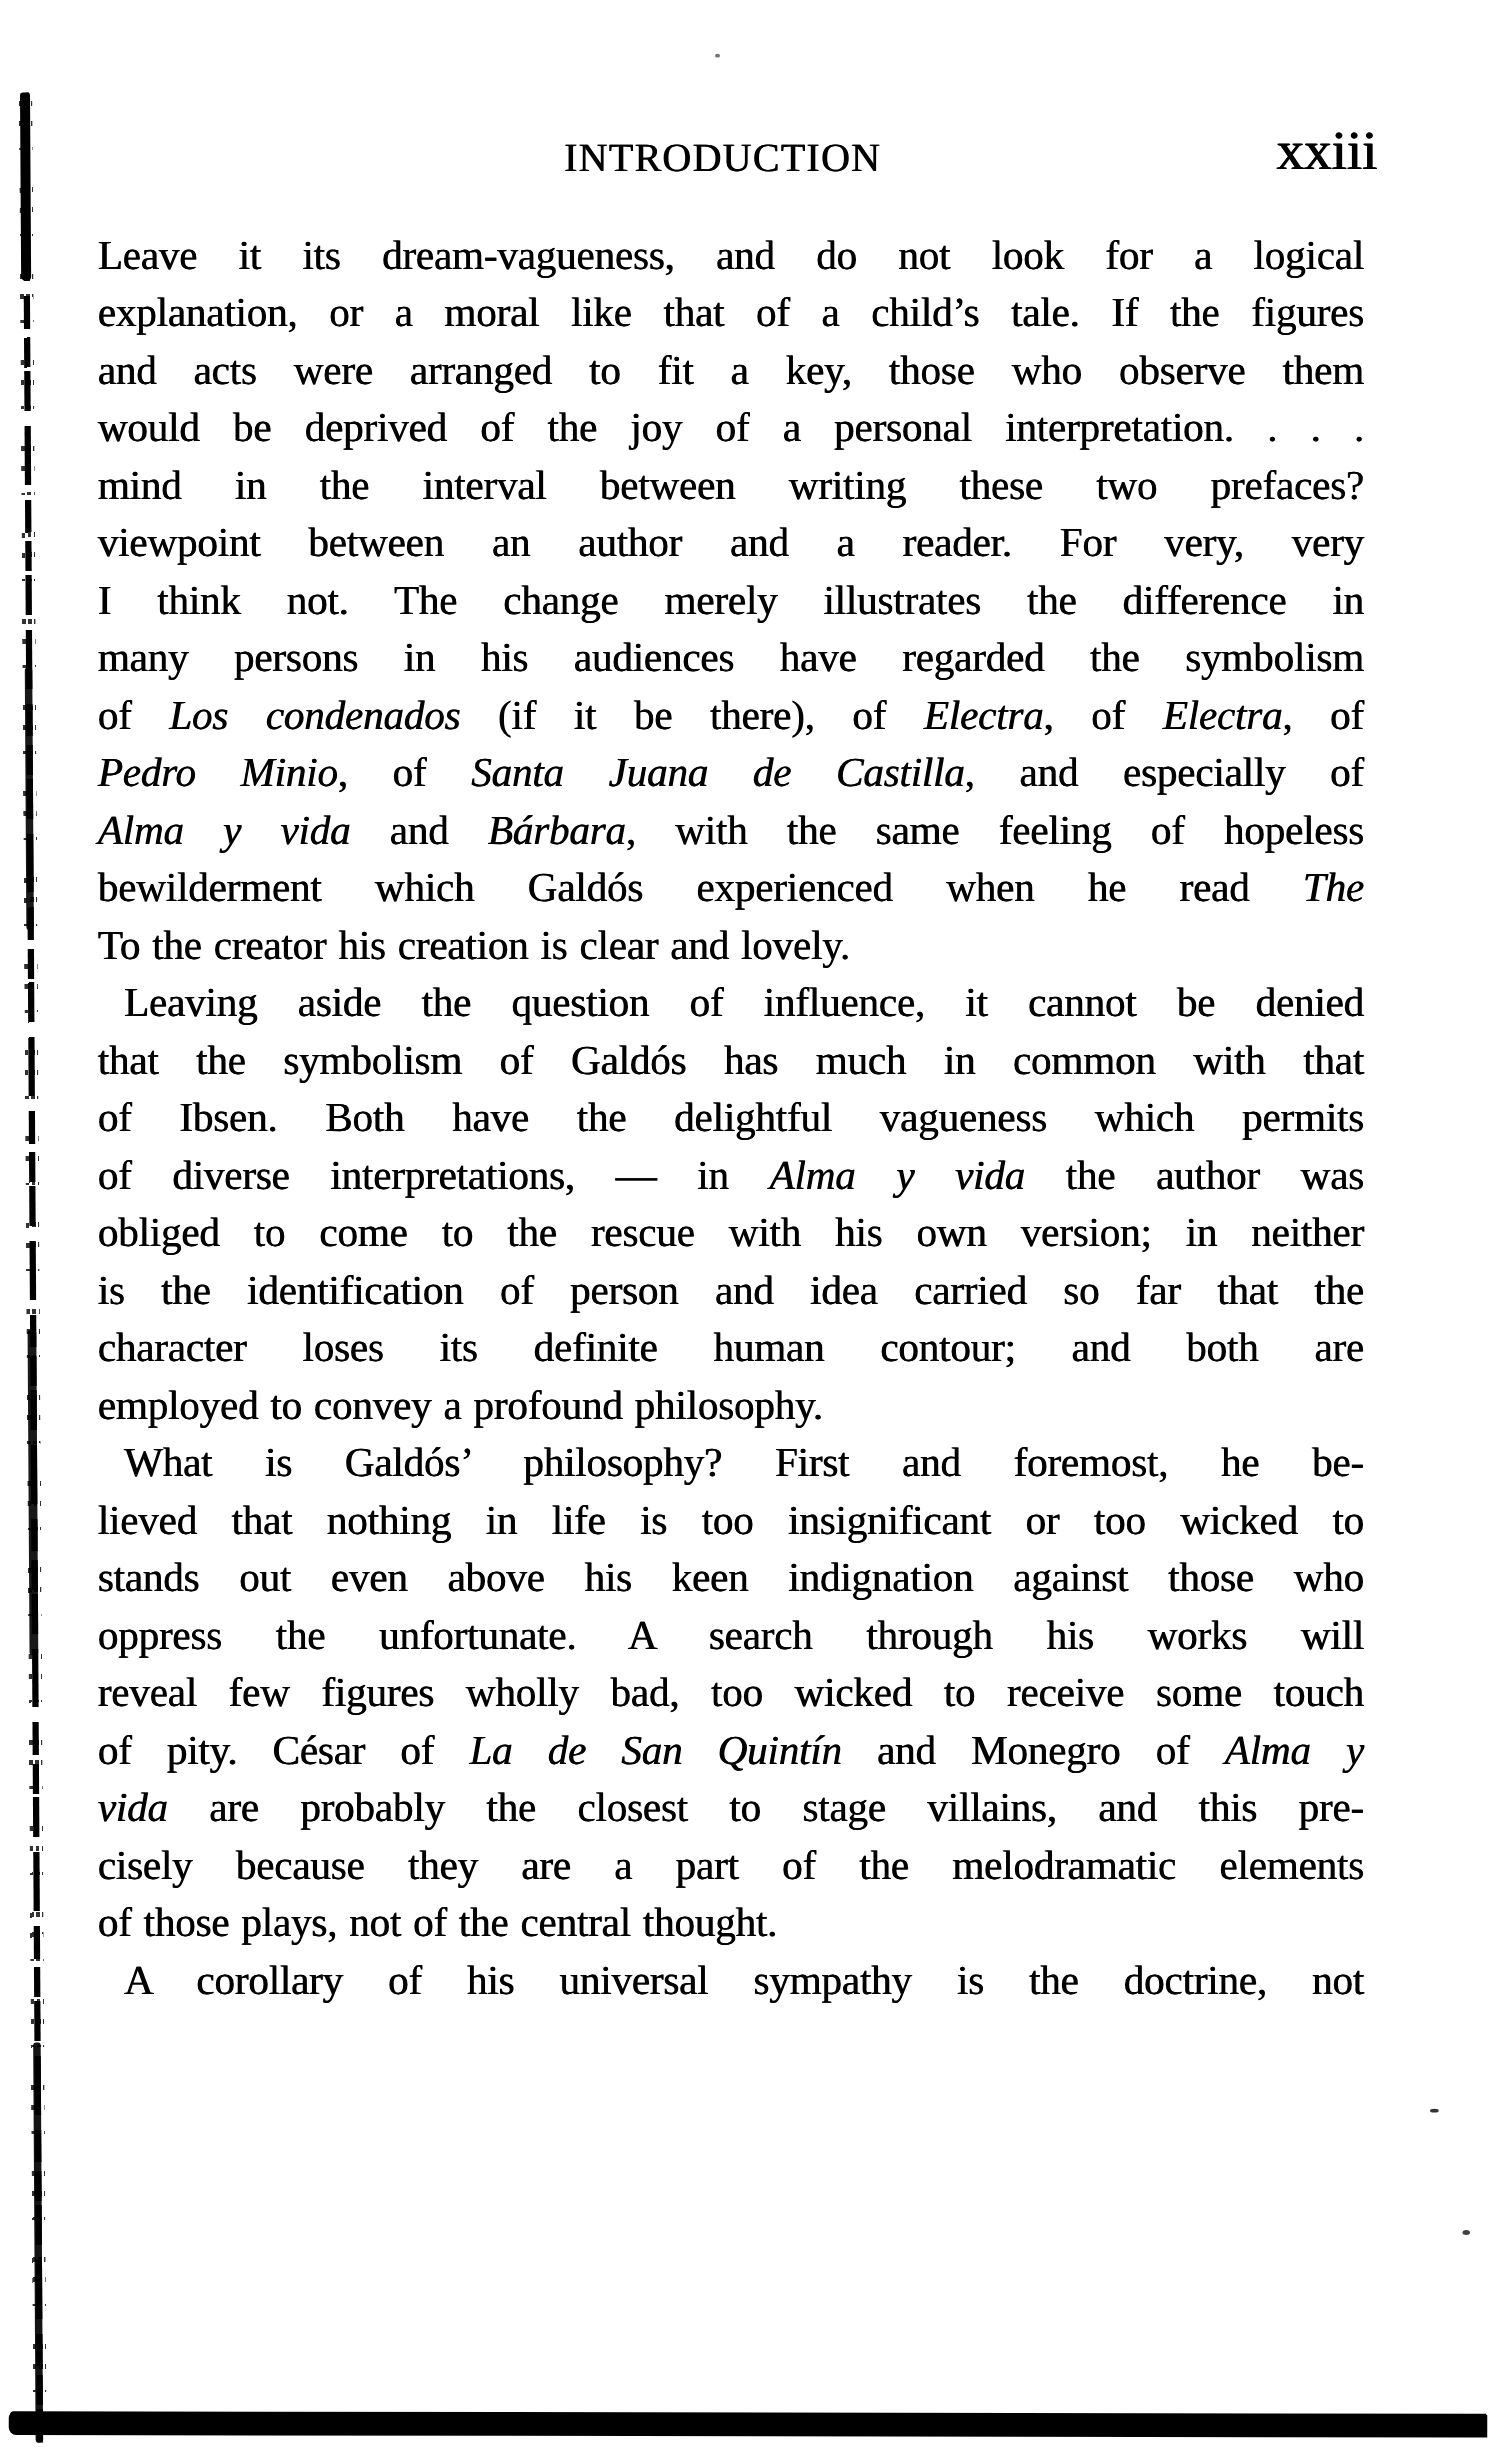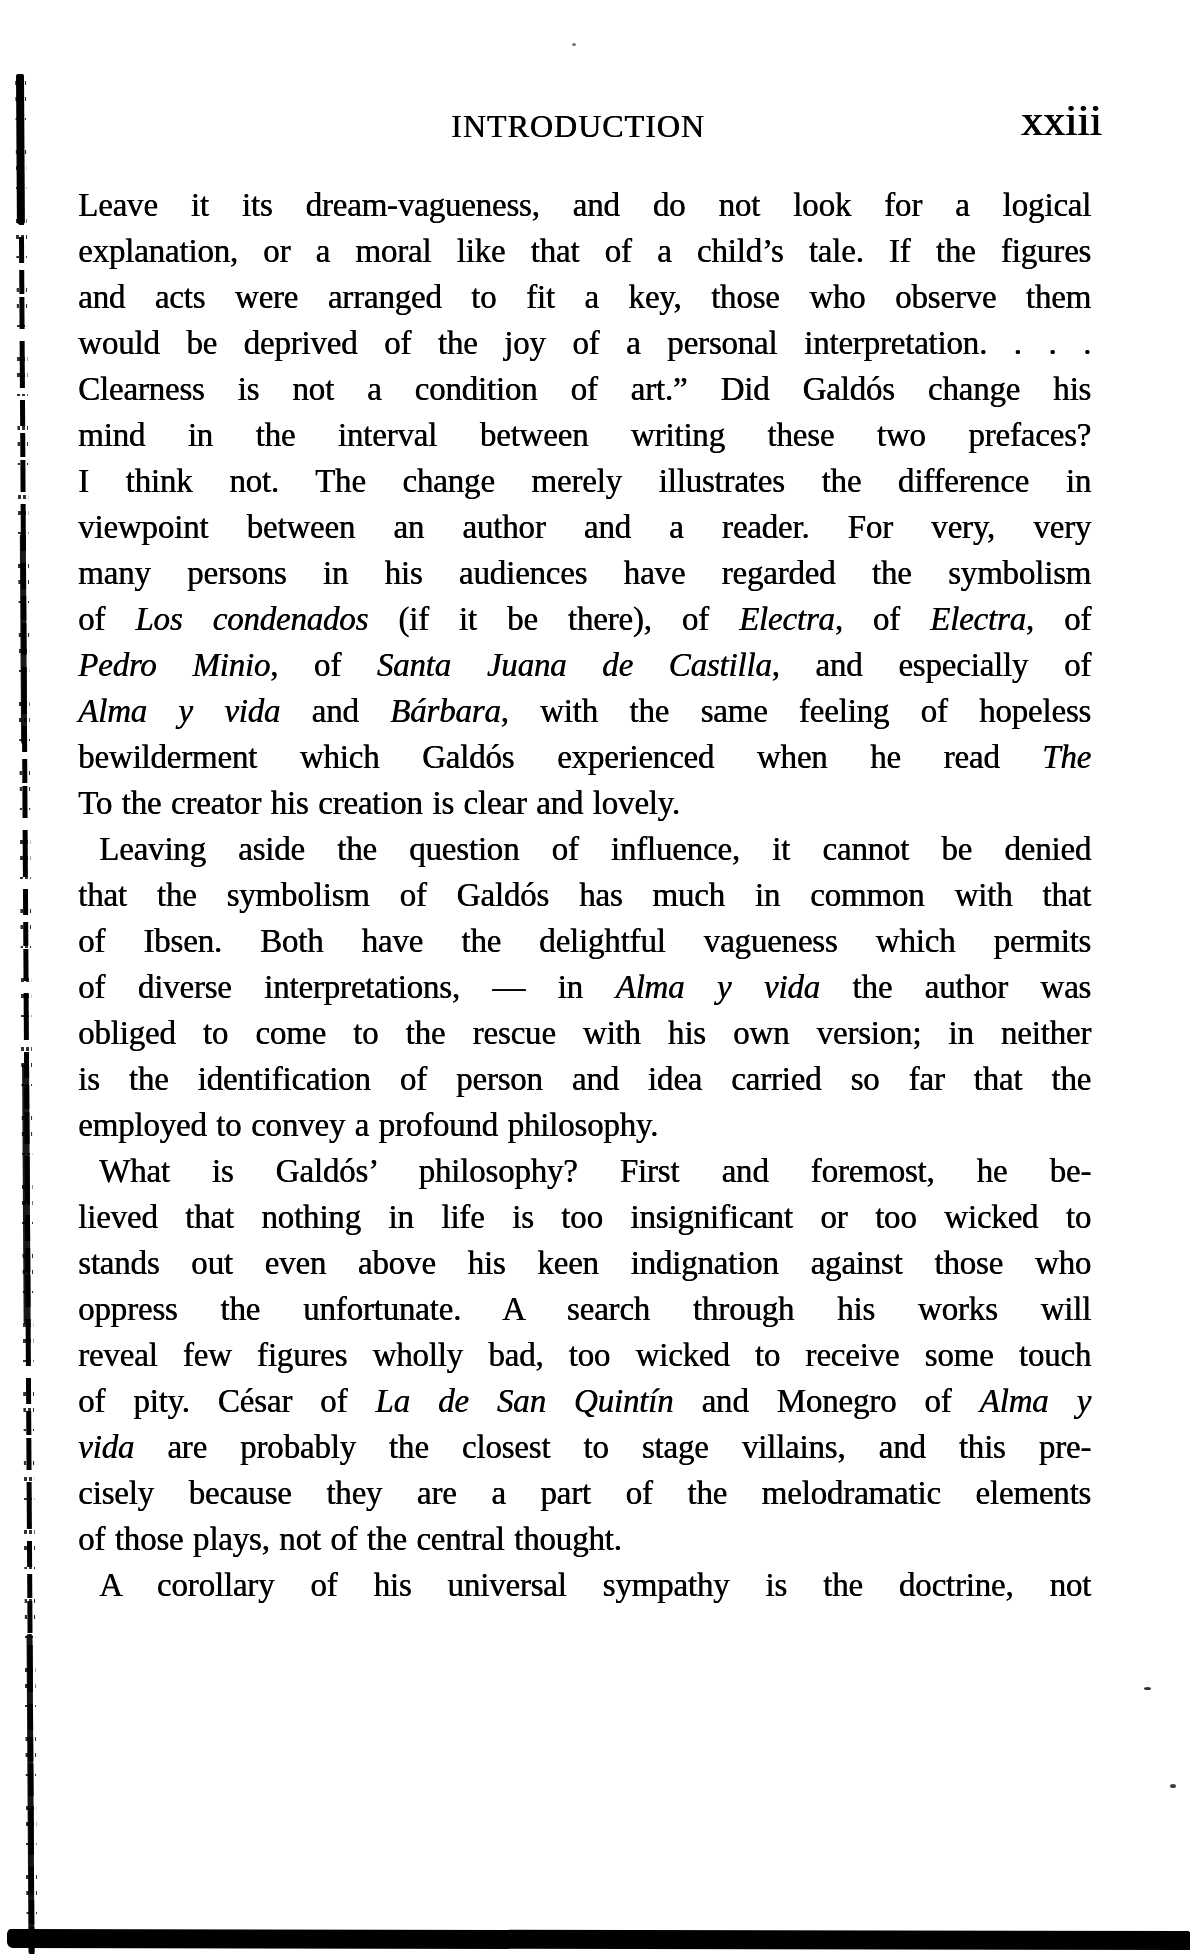--- a/index.html
+++ b/index.html
@@ -112,36 +112,36 @@
 
   <span class="running-title">INTRODUCTION</span>
 
   <span class="page-number">xxiii</span>
 
   <main id="text-block">
       <div class="line"><span>Leave it its dream-vagueness, and do not look for a logical</span></div>
       <div class="line"><span>explanation, or a moral like that of a child’s tale. If the figures</span></div>
       <div class="line"><span>and acts were arranged to fit a key, those who observe them</span></div>
       <div class="line"><span>would be deprived of the joy of a personal interpretation. . . .</span></div>
-      <div class="line"><span>Clearness is not a condition of art.” Did Galdós change his</span></div>
       <div class="line"><span>mind in the interval between writing these two prefaces?</span></div>
+      <div class="line"><span>viewpoint between an author and a reader. For very, very</span></div>
       <div class="line"><span>I think not. The change merely illustrates the difference in</span></div>
-      <div class="line"><span>viewpoint between an author and a reader. For very, very</span></div>
       <div class="line"><span>many persons in his audiences have regarded the symbolism</span></div>
       <div class="line"><span>of </span><span class="it">Los condenados</span><span> (if it be there), of </span><span class="it">Electra</span><span>, of </span><span class="it">Electra</span><span>, of</span></div>
       <div class="line"><span class="it">Pedro Minio</span><span>, of </span><span class="it">Santa Juana de Castilla</span><span>, and especially of</span></div>
       <div class="line"><span class="it">Alma y vida</span><span> and </span><span class="it">Bárbara</span><span>, with the same feeling of hopeless</span></div>
       <div class="line"><span>bewilderment which Galdós experienced when he read </span><span class="it">The</span></div>
       <div class="line noj"><span>To the creator his creation is clear and lovely.</span></div>
       <div class="line indent"><span>Leaving aside the question of influence, it cannot be denied</span></div>
       <div class="line"><span>that the symbolism of Galdós has much in common with that</span></div>
       <div class="line"><span>of Ibsen. Both have the delightful vagueness which permits</span></div>
       <div class="line"><span>of diverse interpretations, — in </span><span class="it">Alma y vida</span><span> the author was</span></div>
       <div class="line"><span>obliged to come to the rescue with his own version; in neither</span></div>
       <div class="line"><span>is the identification of person and idea carried so far that the</span></div>
+      <div class="line"><span>character loses its definite human contour; and both are</span></div>
       <div class="line noj"><span>employed to convey a profound philosophy.</span></div>
       <div class="line indent"><span>What is Galdós’ philosophy? First and foremost, he be-</span></div>
       <div class="line"><span>lieved that nothing in life is too insignificant or too wicked to</span></div>
       <div class="line"><span>stands out even above his keen indignation against those who</span></div>
       <div class="line"><span>oppress the unfortunate. A search through his works will</span></div>
       <div class="line"><span>reveal few figures wholly bad, too wicked to receive some touch</span></div>
       <div class="line"><span>of pity. César of </span><span class="it">La de San Quintín</span><span> and Monegro of </span><span class="it">Alma y</span></div>
       <div class="line"><span class="it">vida</span><span> are probably the closest to stage villains, and this pre-</span></div>
       <div class="line"><span>cisely because they are a part of the melodramatic elements</span></div>
       <div class="line noj"><span>of those plays, not of the central thought.</span></div>

